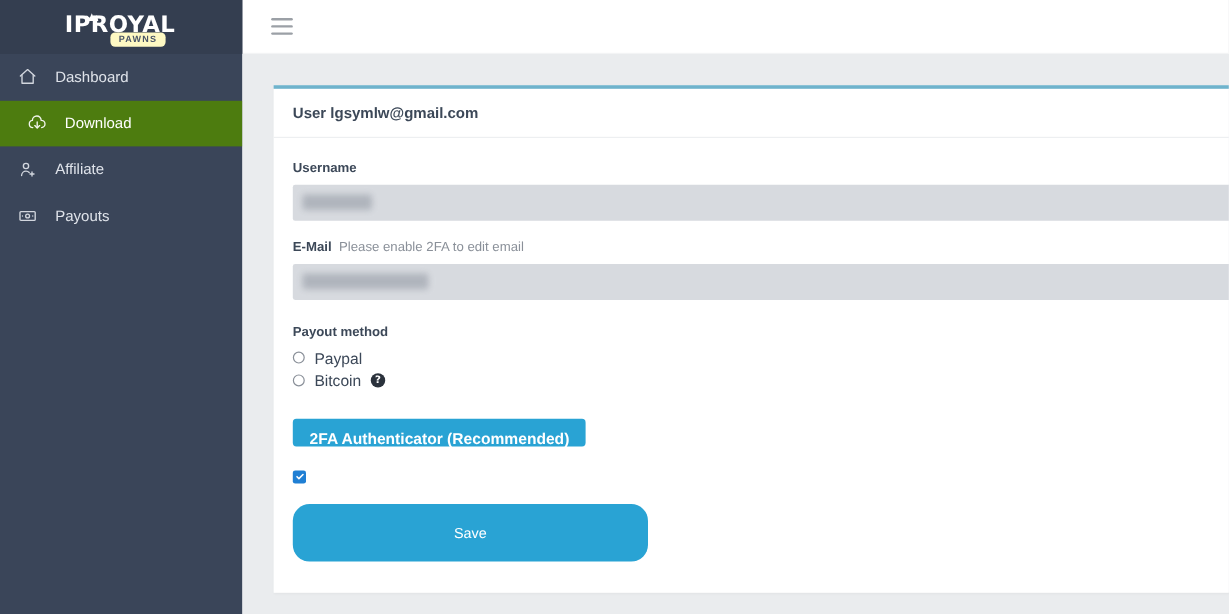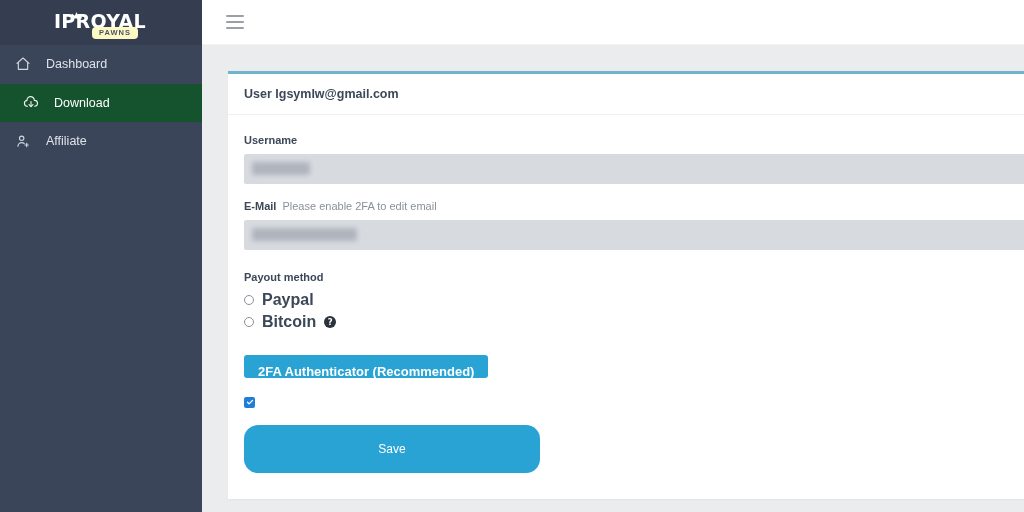--- a/index.html
+++ b/index.html
@@ -49,21 +49,21 @@
   .nav { display: flex; flex-direction: column; padding-top: 0; }
   .nav-item {
     height: 38.5px;
     display: flex; align-items: center;
     padding-left: 12px;
     color: #dfe3ea;
     font-size: 12.5px;
     cursor: pointer;
     user-select: none;
   }
-  .nav-item.active { background: #14532d; color: #ffffff; padding-left: 20px; }
+  .nav-item.active { background: #4d7c0f; color: #ffffff; padding-left: 20px; }
   .nav-icon {
     width: 22px; height: 22px;
     display: flex; align-items: center; justify-content: center;
     margin-right: 12px;
     opacity: .92;
   }
   .nav-icon svg { width: 16px; height: 16px; display: block; }
   .nav-label { line-height: 1; }
 
   
@@ -137,21 +137,21 @@
   .group-label {
     font-size: 11px; font-weight: 700; color: #3c4858;
     display: block; margin: 22px 0 9px 0; line-height: 1;
   }
   .radio-row { display: flex; align-items: center; margin-bottom: 6px; }
   .radio-circle {
     width: 10px; height: 10px; border: 1px solid #8a9099;
     border-radius: 50%; background: #fff; margin-right: 8px;
     flex: 0 0 10px; cursor: pointer;
   }
-  .radio-label { font-size: 16px; font-weight: 700; color: #3c4858; line-height: 1; }
+  .radio-label { font-size: 13px; font-weight: 400; color: #3c4858; line-height: 1; }
   .help-icon {
     width: 12px; height: 12px; border-radius: 50%;
     background: #2b323c; color: #fff;
     font-size: 8.5px; font-weight: 700;
     display: inline-flex; align-items: center; justify-content: center;
     margin-left: 8px; cursor: pointer;
     font-family: "DejaVu Sans", sans-serif;
   }
 
   .btn-2fa {
@@ -229,20 +229,31 @@
           <svg viewBox="0 0 24 24" fill="none" stroke="currentColor" stroke-width="1.7" stroke-linecap="round" stroke-linejoin="round">
             <circle cx="10" cy="8" r="3.3"></circle>
               <path d="M4.5 20c0-3.3 2.6-5.6 5.5-5.6 1.6 0 3 .6 4 1.7"></path>
             <path d="M17.5 15.5v5"></path>
               <path d="M15 18h5"></path>
           </svg>
         </span>
         <span class="nav-label">Affiliate</span>
       </div>
 
+      <div class="nav-item">
+        <span class="nav-icon">
+          <svg viewBox="0 0 24 24" fill="none" stroke="currentColor" stroke-width="1.7" stroke-linecap="round" stroke-linejoin="round">
+            <rect x="2.5" y="6.5" width="19" height="11" rx="1.2"></rect>
+            <circle cx="12" cy="12" r="2.4"></circle>
+              <path d="M5.6 12h.01"></path>
+              <path d="M18.4 12h.01"></path>
+          </svg>
+        </span>
+        <span class="nav-label">Payouts</span>
+      </div>
 
 
     </nav>
   </aside>
 
   <div class="main">
 
     <header class="topbar">
       <div class="hamburger">
         <span></span>

